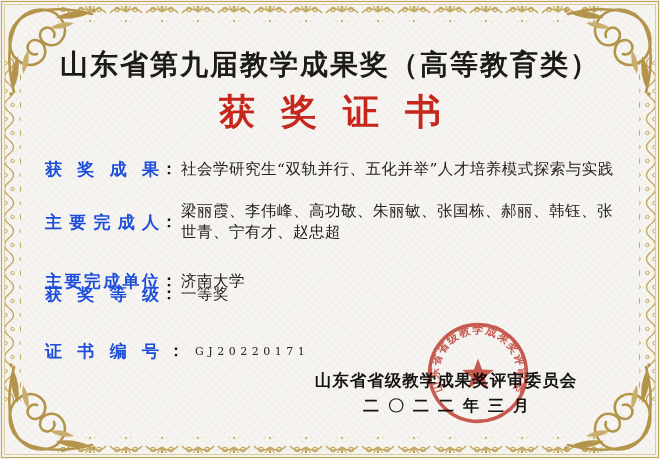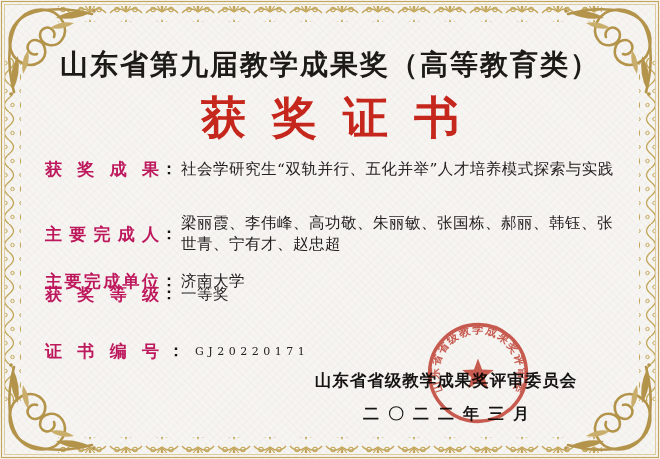--- a/index.html
+++ b/index.html
@@ -34,38 +34,38 @@
     letter-spacing: 2px;
     color: #1d1b18;
     white-space: nowrap;
   }
 
   .subtitle {
     position: absolute; left: 0; right: 0; top: 88px;
     text-align: center;
     font-family: "DejaVu Serif", serif;
     font-weight: 900;
-    font-size: 45px;
+    font-size: 36px;
     letter-spacing: 26px;
     text-indent: 26px;
     color: #c5271d;
     white-space: nowrap;
   }
 
   .field-row {
     position: absolute; left: 45px; right: 38px;
     display: flex;
     align-items: center;
   }
   .field-label {
     width: 114px;
     flex: 0 0 114px;
     font-weight: 700;
     font-size: 17px;
-    color: #be185d;
+    color: #1d4ed8;
     text-align: justify;
     text-align-last: justify;
     letter-spacing: 0;
     line-height: 20px;
   }
   .field-sep {
     flex: 0 0 auto;
     font-weight: 700;
     font-size: 16px;
     color: #161412;
@@ -78,39 +78,39 @@
     line-height: 21px;
     color: #242220;
     letter-spacing: 0.5px;
   }
   .field-value.code {
     font-size: 11px;
     letter-spacing: 4.5px;
   }
 
   .row-result   { top: 158px; height: 22px; }
-  .row-people   { top: 212px; height: 44px; }
+  .row-people   { top: 200px; height: 44px; }
   .row-org      { top: 262px; height: 22px; margin-top: 8px; }
   .row-grade    { top: 283px; height: 22px; }
   .row-certno   { top: 340px; height: 22px; gap: 7px; }
 
   .issuer-block {
     position: absolute; right: 64px; top: 370px;
     width: 300px;
     text-align: center;
   }
   .issuer {
     font-weight: 700;
     font-size: 16.5px;
     color: #161412;
     letter-spacing: 1px;
     white-space: nowrap;
   }
   .issue-date {
-    margin-top: 12px;
+    margin-top: 4px;
     font-weight: 700;
     font-size: 16px;
     color: #161412;
     letter-spacing: 9px;
     text-indent: 9px;
   }
 
   .seal {
     position: absolute;
     left: 426px; top: 321px;

